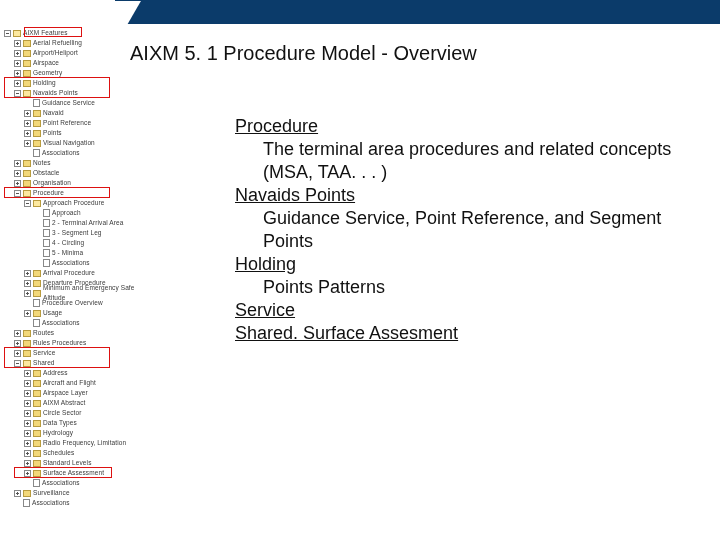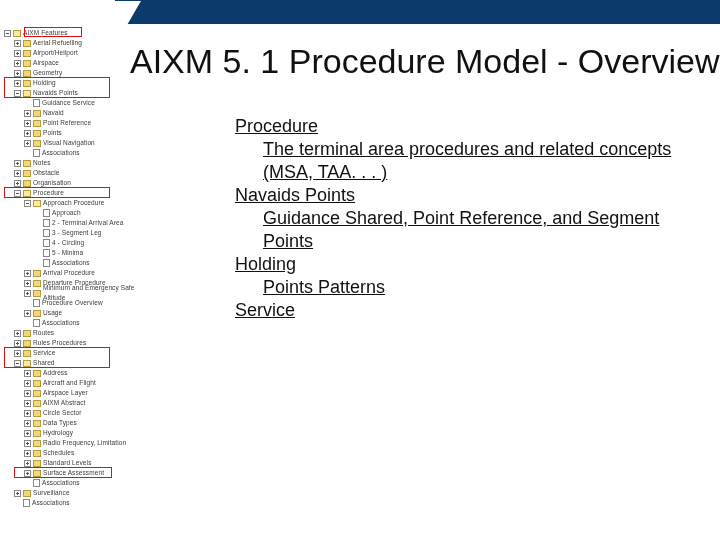--- a/index.html
+++ b/index.html
@@ -88,34 +88,34 @@
   .lvl-3 { padding-left: 30px; }
   .hl {
     position: absolute;
     border: 1.5px solid #d11;
     pointer-events: none;
   }
   .title {
     position: absolute;
     top: 42px;
     left: 130px;
-    font-size: 34px;
+    font-size: 20px;
     color: #111;
   }
   .content {
     position: absolute;
     top: 115px;
     left: 235px;
     right: 20px;
     font-size: 18px;
     line-height: 23px;
     color: #111;
   }
   .content .term { text-decoration: underline; font-weight: normal; }
-  .content .desc { padding-left: 28px; text-decoration: underline; }
+  .content .desc { padding-left: 28px; }
 </style>
 </head>
 <body>
 
 <div class="topbar">
   <div class="topbar-fill"></div>
 </div>
 
 <div class="title">AIXM 5. 1 Procedure Model - Overview</div>
 
@@ -359,23 +359,24 @@
       <span class="exp blank"></span>
       <span class="picon"></span>
       <span>Associations</span>
     </div>
   </div>
 
 <div class="content" id="content">
     <div class="term">Procedure </div>
     <div class="desc">The terminal area procedures and related concepts (MSA, TAA. . . )</div>
     <div class="term">Navaids Points</div>
-    <div class="desc">Guidance Shared, Point Reference, and Segment Points</div>
+    <div class="desc">Guidance Service, Point Reference, and Segment Points</div>
     <div class="term">Holding</div>
     <div class="desc">Points Patterns</div>
     <div class="term">Service</div>
+    <div class="term">Shared. Surface Assesment</div>
   </div>
 
 <div class="hl" style="top: 27px; left: 24px; width: 58px; height: 10px;"></div>
 <div class="hl" style="top: 77px; left: 4px; width: 106px; height: 21px;"></div>
 <div class="hl" style="top: 187px; left: 4px; width: 106px; height: 11px;"></div>
 <div class="hl" style="top: 347px; left: 4px; width: 106px; height: 21px;"></div>
 <div class="hl" style="top: 467px; left: 14px; width: 98px; height: 11px;"></div>
 
 </body></html>

